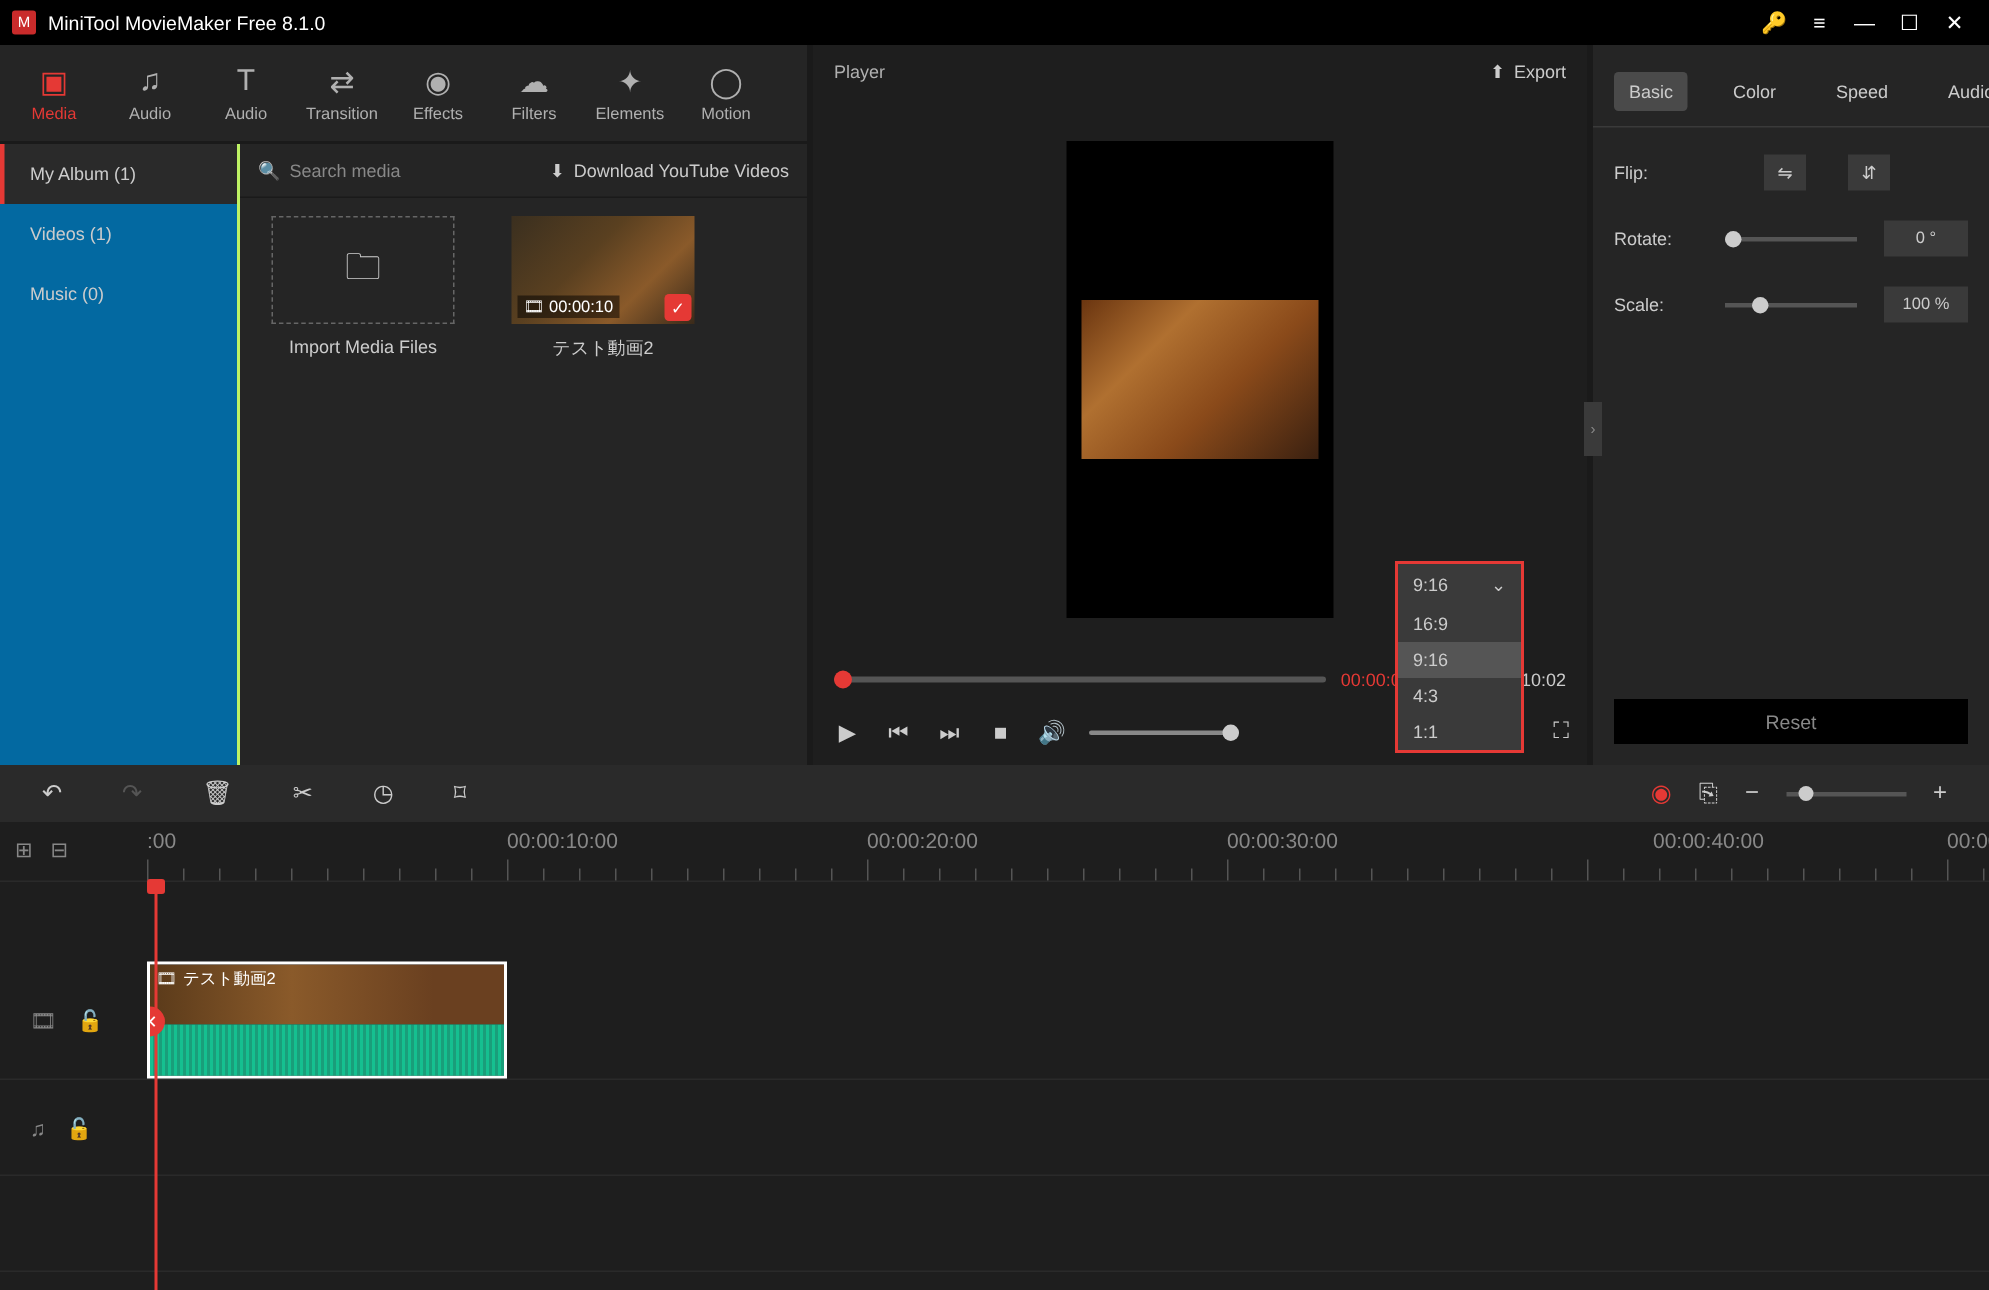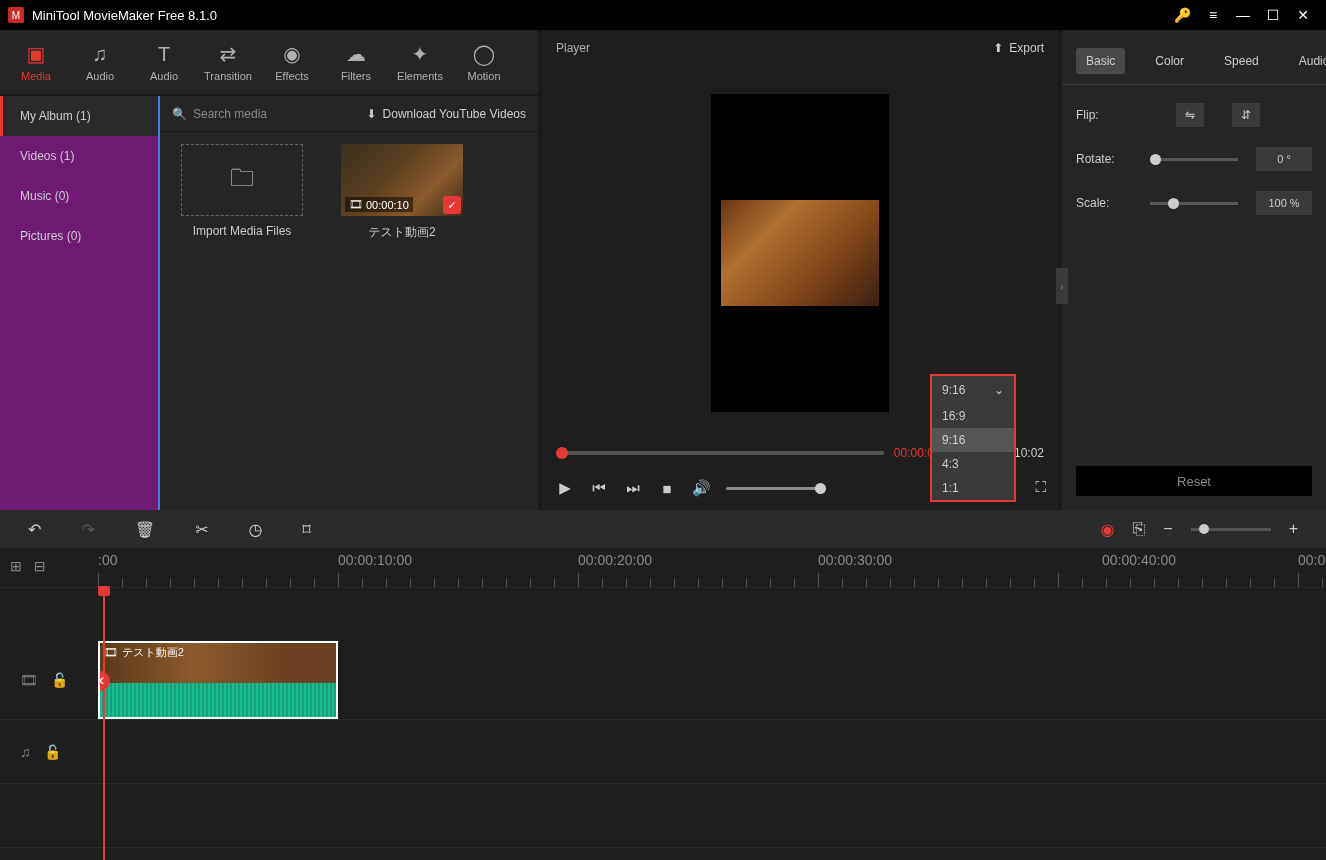--- a/index.html
+++ b/index.html
@@ -10,21 +10,21 @@
 .titlebar .spacer{flex:1}
 .titlebar .win-btn{width:30px;height:30px;display:flex;align-items:center;justify-content:center;color:#fff;font-size:14px}
 .key-icon{color:#d4a017}
 .main{display:flex;height:480px}
 .left-panel{width:538px;background:#202020;display:flex;flex-direction:column}
 .toolbar{height:66px;background:#252525;display:flex;border-bottom:2px solid #1a1a1a;padding:0 4px}
 .tool{flex:0 0 auto;width:64px;display:flex;flex-direction:column;align-items:center;justify-content:center;gap:4px;color:#b0b0b0;font-size:11px}
 .tool.active{color:#e53935}
 .tool .ticon{font-size:20px;height:24px;display:flex;align-items:center}
 .left-body{flex:1;display:flex}
-.sidebar{width:160px;background:#701a75;border-right:2px solid #3b82f6}
+.sidebar{width:160px;background:#0369a1;border-right:2px solid #bef264}
 .side-item{height:40px;display:flex;align-items:center;padding:0 20px;font-size:12px;color:#ccc;position:relative}
 .side-item.active{background:#2a2a2a}
 .side-item.active::before{content:"";position:absolute;left:0;top:0;bottom:0;width:3px;background:#e53935}
 .media-area{flex:1;background:#252525}
 .media-header{height:36px;display:flex;align-items:center;padding:0 12px;gap:12px;border-bottom:1px solid #1a1a1a}
 .search{flex:1;display:flex;align-items:center;gap:6px;color:#888}
 .dl-link{display:flex;align-items:center;gap:6px;color:#ccc;font-size:12px}
 .media-grid{padding:12px;display:flex;gap:20px}
 .media-item{width:140px;display:flex;flex-direction:column;align-items:center;gap:8px}
 .import-box{width:122px;height:72px;border:1px dashed #666;display:flex;align-items:center;justify-content:center;color:#ccc;font-size:24px}
@@ -148,23 +148,20 @@
       <div class="sidebar">
         <div class="side-item active">
             <span>My Album (1)</span>
           </div>
         <div class="side-item">
             <span>Videos (1)</span>
           </div>
         <div class="side-item">
             <span>Music (0)</span>
           </div>
-        <div class="side-item">
-            <span>Pictures (0)</span>
-          </div>
       </div>
       <div class="media-area">
         <div class="media-header">
           <div class="search">
               <span>🔍</span>
               <span>Search media</span>
             </div>
           <div class="dl-link">
               <span>⬇</span>
               <span>Download YouTube Videos</span>

